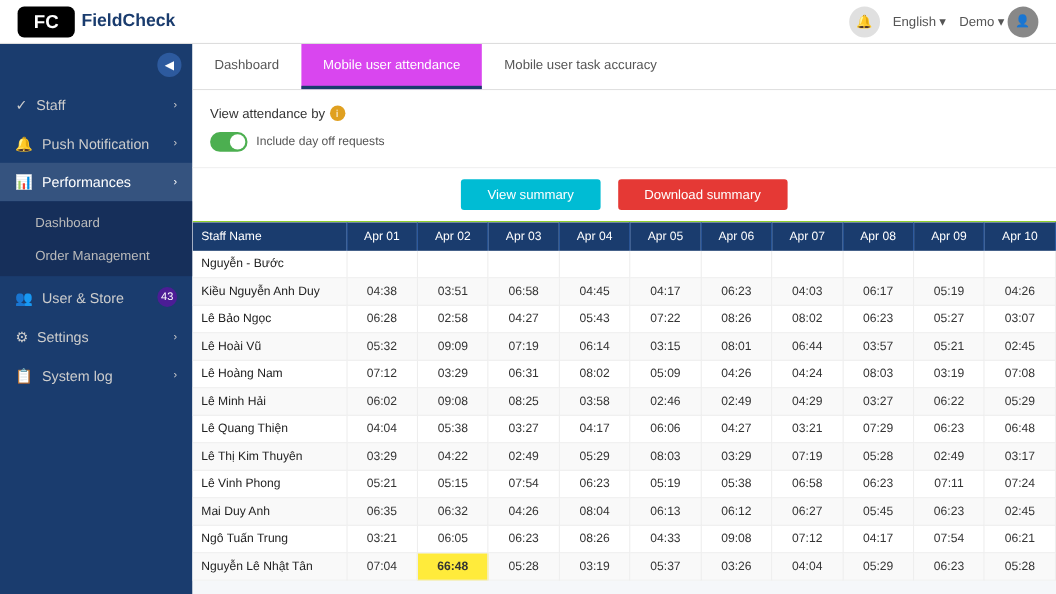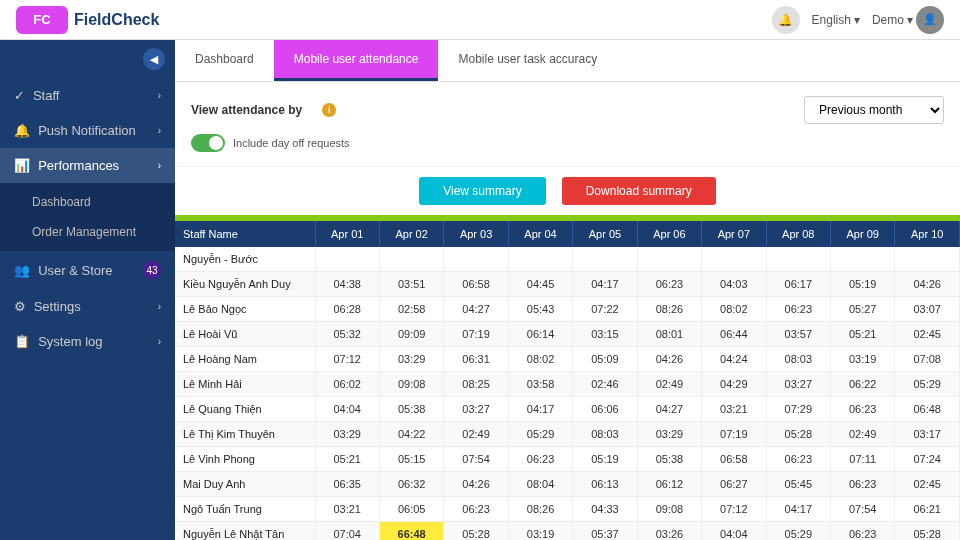--- a/index.html
+++ b/index.html
@@ -20,28 +20,28 @@
       display: flex;
       align-items: center;
       gap: 6px;
       font-size: 16px;
       font-weight: bold;
       color: #1a3c6e;
     }
     #topbar .logo .fc-icon {
       width: 52px;
       height: 28px;
-      background: #d946ef;
+      background: #000000;
       border-radius: 6px;
       display: flex;
       align-items: center;
       justify-content: center;
       color: white;
       font-weight: bold;
-      font-size: 13px;
+      font-size: 17px;
     }
     #topbar .right {
       display: flex;
       align-items: center;
       gap: 12px;
       font-size: 12px;
       color: #555;
     }
     #topbar .right .bell {
       width: 28px;
@@ -176,25 +176,25 @@
     }
     .attendance-row1 {
       display: flex;
       align-items: center;
       justify-content: space-between;
       margin-bottom: 10px;
     }
     .attendance-row1 .left { display: flex; align-items: center; gap: 10px; }
     .view-label {
       font-size: 12px;
-      font-weight: bold;
+      font-weight: normal;
       color: #333;
       display: flex;
       align-items: center;
-      gap: 20px;
+      gap: 4px;
     }
     .info-circle {
       width: 14px;
       height: 14px;
       border-radius: 50%;
       background: #e0a020;
       color: white;
       font-size: 9px;
       display: flex;
       align-items: center;
@@ -256,21 +256,21 @@
     }
     .toggle-label { font-size: 11px; color: #555; }
 
     
     .action-bar {
       background: #fff;
       padding: 10px 16px;
       display: flex;
       justify-content: center;
       gap: 16px;
-      border-bottom: 6px solid #84cc16;
+      border-bottom: 1px solid #84cc16;
     }
     .btn-view-summary {
       background: #00bcd4;
       color: white;
       border: none;
       padding: 7px 24px;
       border-radius: 3px;
       font-size: 12px;
       cursor: pointer;
     }
@@ -430,22 +430,20 @@
     </div>
 
     <div class="attendance-controls">
       <div class="attendance-row1">
         <div class="left">
           <div class="view-label">
             <span>View attendance by</span>
             <div class="info-circle">i</div>
           </div>
         </div>
-        <select class="period-select">
-        <option value="Previous month">Previous month</option><option value="This month">This month</option><option value="Custom">Custom</option></select>
       </div>
       <div class="toggle-row">
         <div class="toggle"></div>
         <span class="toggle-label">Include day off requests</span>
       </div>
     </div>
 
     <div class="action-bar">
       <button class="btn-view-summary">View summary</button>
       <button class="btn-download-summary">Download summary</button>

